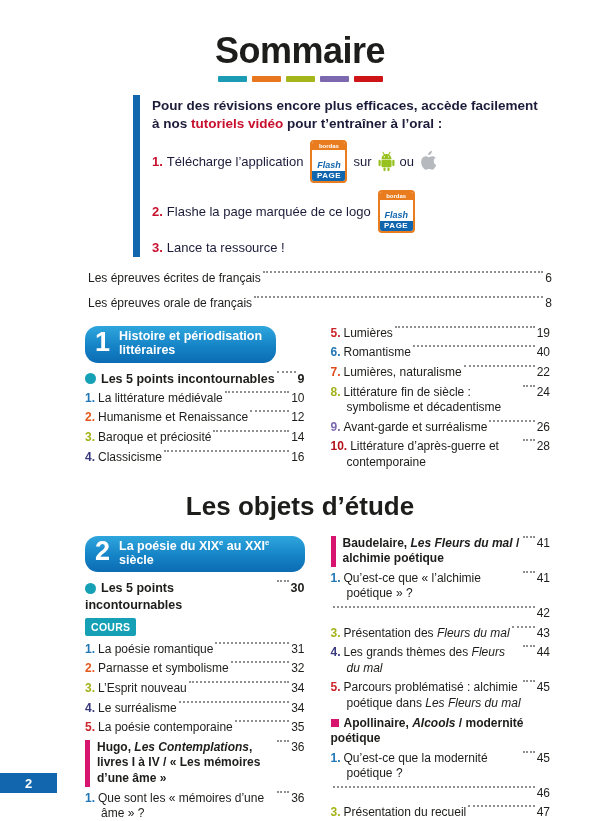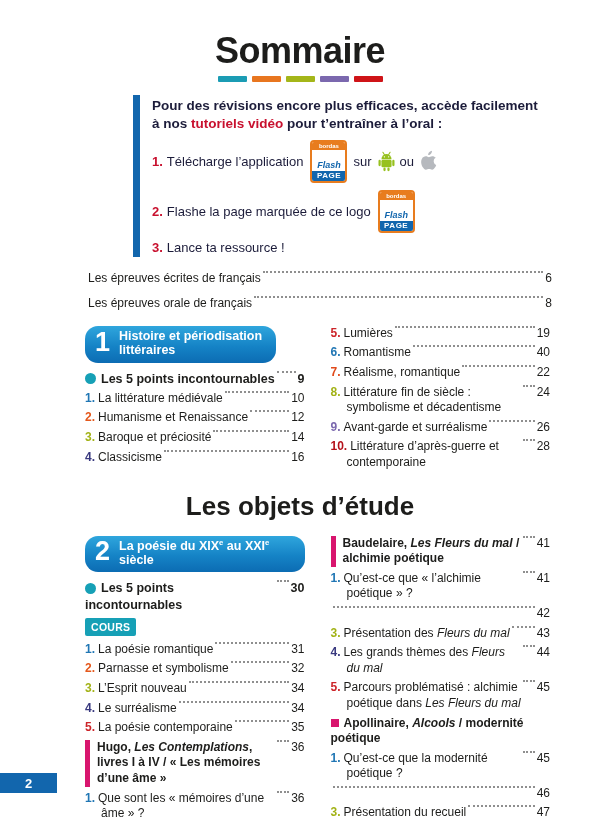--- a/index.html
+++ b/index.html
@@ -175,21 +175,21 @@
             <div class="txt"><span class="num" style="color: rgb(204, 36, 41);">5.</span><span class="lbl">Lumières</span></div>
             <span class="dots"></span>
             <span class="pg">19</span>
           </div>
           <div class="row item">
             <div class="txt"><span class="num" style="color: rgb(32, 118, 180);">6.</span><span class="lbl">Romantisme</span></div>
             <span class="dots"></span>
             <span class="pg">40</span>
           </div>
           <div class="row item">
-            <div class="txt"><span class="num" style="color: rgb(224, 73, 26);">7.</span><span class="lbl">Réalisme, romantique</span></div>
+            <div class="txt"><span class="num" style="color: rgb(224, 73, 26);">7.</span><span class="lbl">Lumières, naturalisme</span></div>
             <span class="dots"></span>
             <span class="pg">22</span>
           </div>
           <div class="row item">
             <div class="txt"><span class="num" style="color: rgb(162, 178, 22);">8.</span><span class="lbl">Littérature fin de siècle : symbolisme et décadentisme</span></div>
             <span class="dots"></span>
             <span class="pg">24</span>
           </div>
           <div class="row item">
             <div class="txt"><span class="num" style="color: rgb(123, 104, 174);">9.</span><span class="lbl">Avant-garde et surréalisme</span></div>

